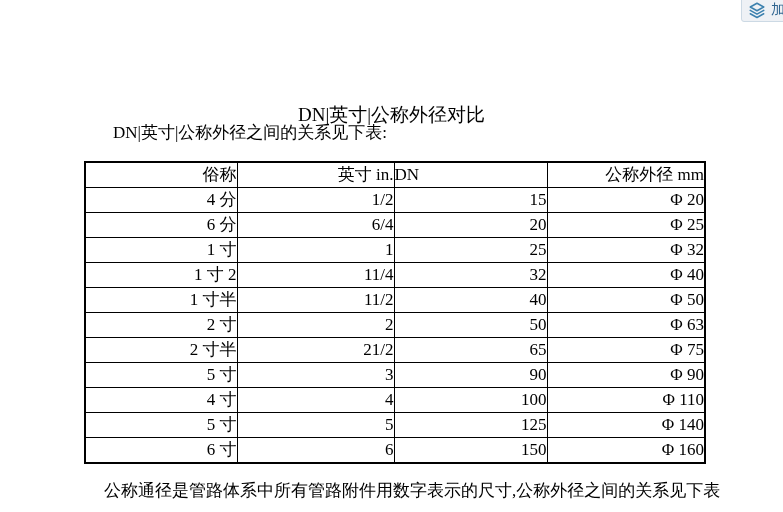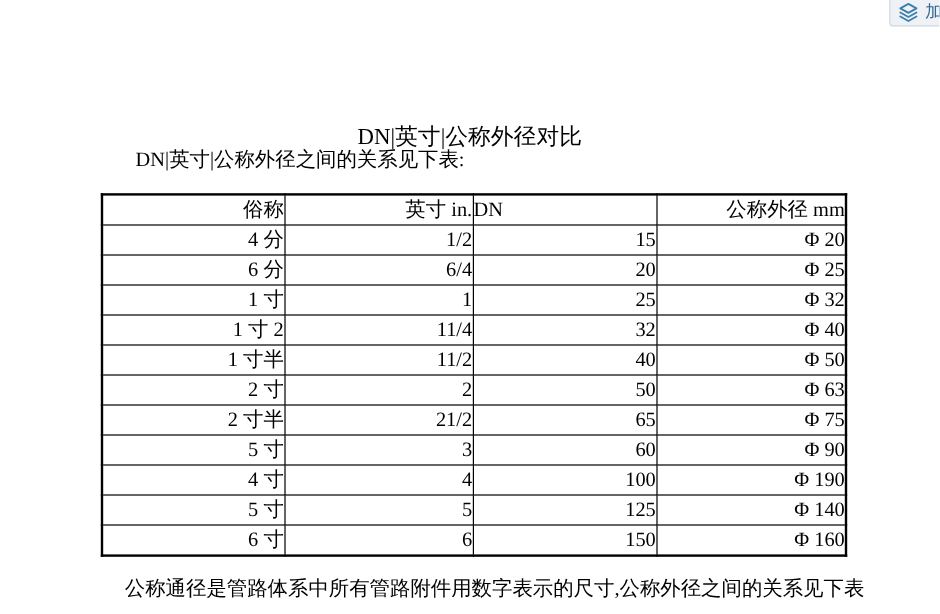--- a/index.html
+++ b/index.html
@@ -161,28 +161,28 @@
         </tr>
         <tr>
           <td>2 寸半</td>
           <td>21/2</td>
           <td>65</td>
           <td>Φ 75</td>
         </tr>
         <tr>
           <td>5 寸</td>
           <td>3</td>
-          <td>60</td>
+          <td>90</td>
           <td>Φ 90</td>
         </tr>
         <tr>
           <td>4 寸</td>
           <td>4</td>
           <td>100</td>
-          <td>Φ 190</td>
+          <td>Φ 110</td>
         </tr>
         <tr>
           <td>5 寸</td>
           <td>5</td>
           <td>125</td>
           <td>Φ 140</td>
         </tr>
         <tr>
           <td>6 寸</td>
           <td>6</td>

